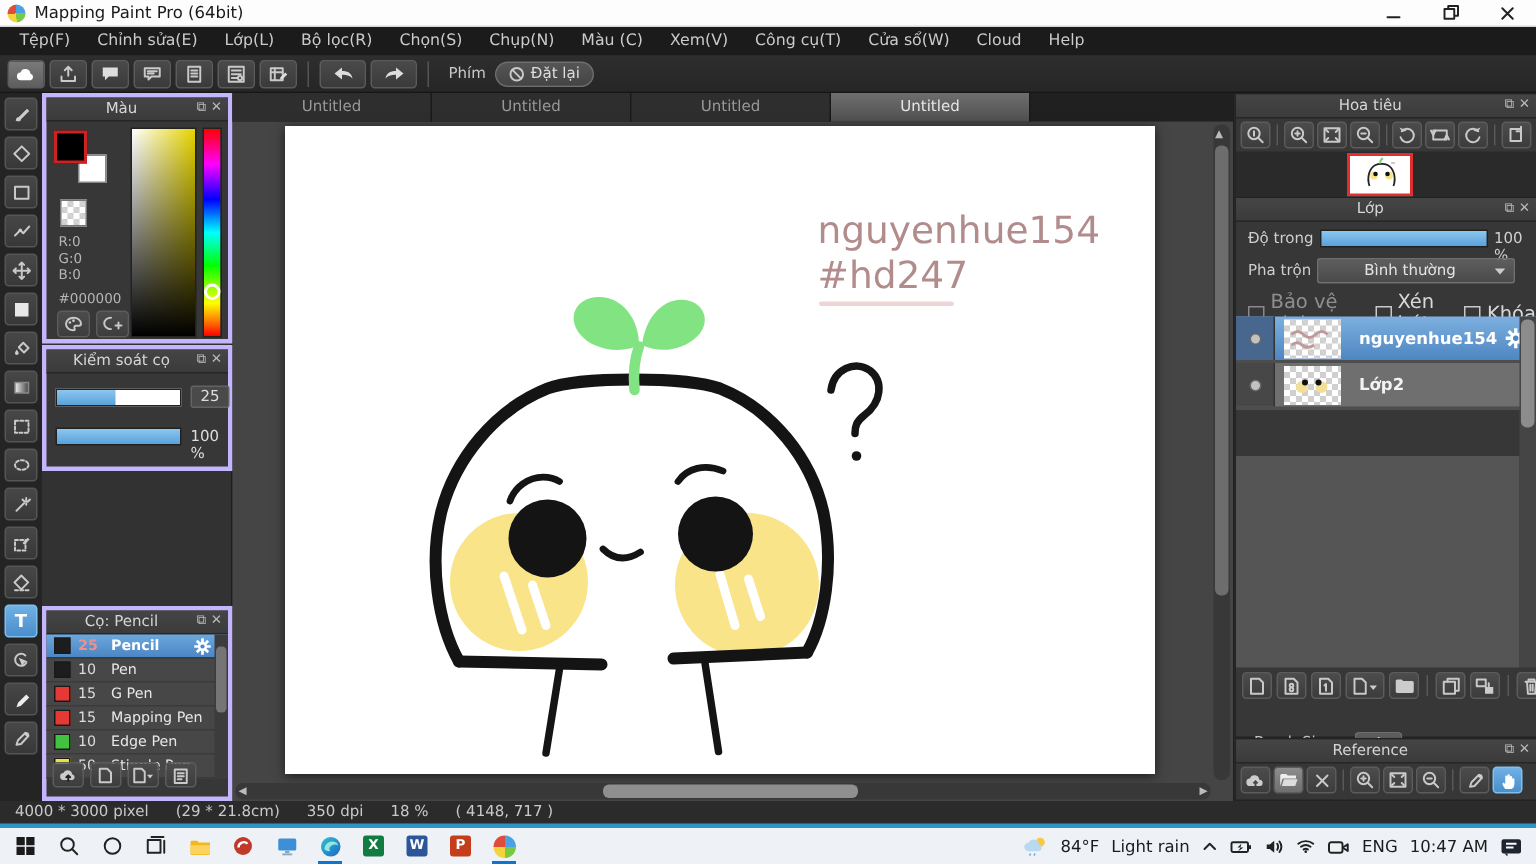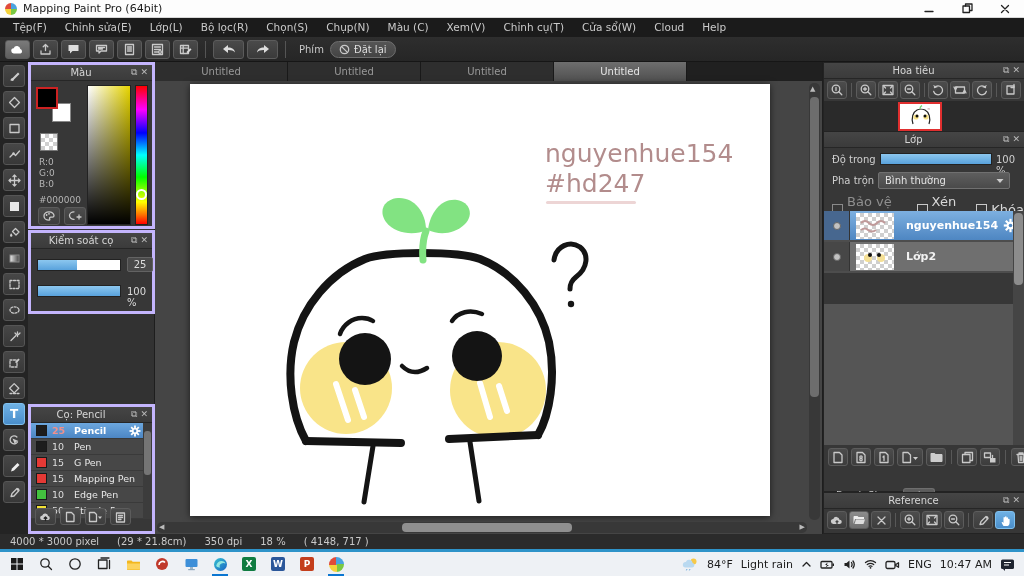--- a/index.html
+++ b/index.html
@@ -105,21 +105,21 @@
   .thumbstrip{position:absolute;left:0;top:38px;width:200px;height:31px;background:#2a2a2a;}
   .navthumb{position:absolute;left:74px;top:1px;width:44px;height:29px;background:#fff;border:2px solid #e02f2f;}
 
   
   .lrow-label{font-size:10px;color:#cfcfcf;}
   .chk{width:11px;height:11px;border:1px solid #c9c9c9;background:transparent;flex:none;}
   .chk.dim{border-color:#8a8a8a;}
   .chklbl{font-size:13px;color:#d8d8d8;margin-left:4px;}
   .chklbl.dim{color:#8f8f8f;}
   .blend-dd{position:absolute;left:54px;top:0;width:132px;height:17px;background:linear-gradient(#5e5e5e,#4a4a4a);border:1px solid #707070;border-radius:2px;display:flex;align-items:center;}
-  .blend-txt{flex:1;font-size:10px;color:#e4e4e4;padding-left:6px;}
+  .blend-txt{flex:1;font-size:10px;color:#e4e4e4;padding-left:6px;text-align:center;}
   .layerlist{position:absolute;left:0;top:79px;width:200px;}
   .lrow{height:31px;display:flex;align-items:center;background:#6f6f6f;border-bottom:2px solid #4d4d4d;position:relative;}
   .lrow.sel{background:linear-gradient(#7db0e0,#4e86c2);}
   .lgutter{width:26px;height:100%;background:#474747;border-right:1px solid #333;display:flex;align-items:center;justify-content:center;flex:none;}
   .lrow.sel .lgutter{background:#47678f;}
   .ldot{width:8px;height:8px;border-radius:50%;background:#c2c2c2;border:1px solid #666;}
   .lthumb{width:38px;height:26px;margin-left:6px;flex:none;position:relative;overflow:hidden;}
   .lname{font-size:11px;font-weight:bold;color:#f2f2f2;margin-left:12px;flex:1;}
   .lrow.sel .lname{color:#fff;}
   .lscroll{position:absolute;right:0;top:79px;width:11px;height:234px;background:#454545;}
@@ -177,21 +177,21 @@
 
   <div class="abs menubar">
     <span class="menu-item">Tệp(F)</span>
     <span class="menu-item">Chỉnh sửa(E)</span>
     <span class="menu-item">Lớp(L)</span>
     <span class="menu-item">Bộ lọc(R)</span>
     <span class="menu-item">Chọn(S)</span>
     <span class="menu-item">Chụp(N)</span>
     <span class="menu-item">Màu (C)</span>
     <span class="menu-item">Xem(V)</span>
-    <span class="menu-item">Chỉnh cụ(T)</span>
+    <span class="menu-item">Công cụ(T)</span>
     <span class="menu-item">Cửa sổ(W)</span>
     <span class="menu-item">Cloud</span>
     <span class="menu-item">Help</span>
   </div>
 
   <div class="abs toolbar">
     <div class="tbtn lit">
         <svg class="ic" width="15" height="11">
           <path d="M4 9.5a2.6 2.6 0 0 1-.3-5.2 3.4 3.4 0 0 1 6.6.8 2.3 2.3 0 0 1 .2 4.4z" fill="#fff"></path>
         </svg>

